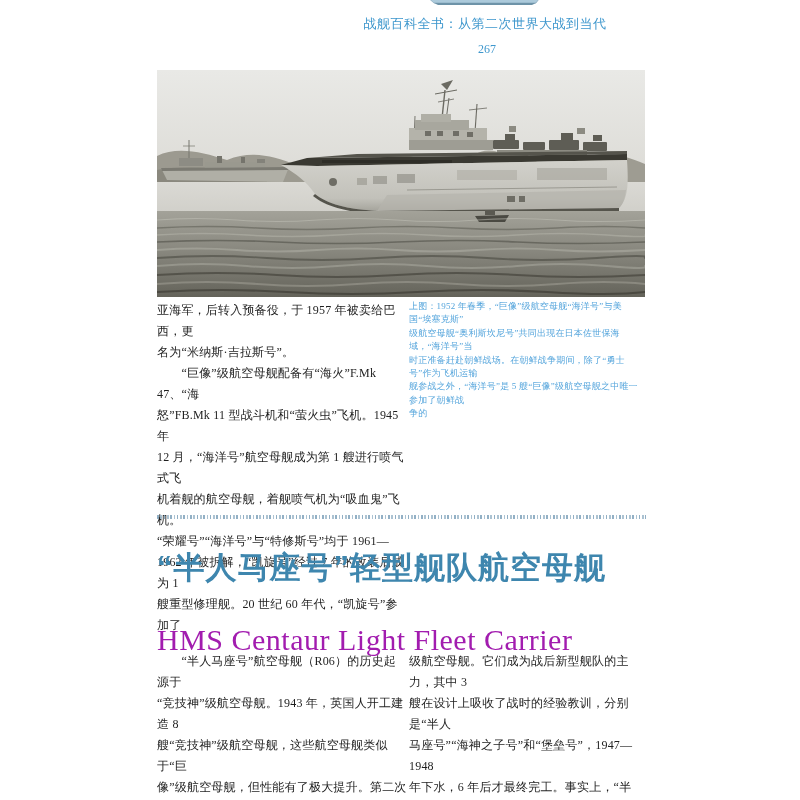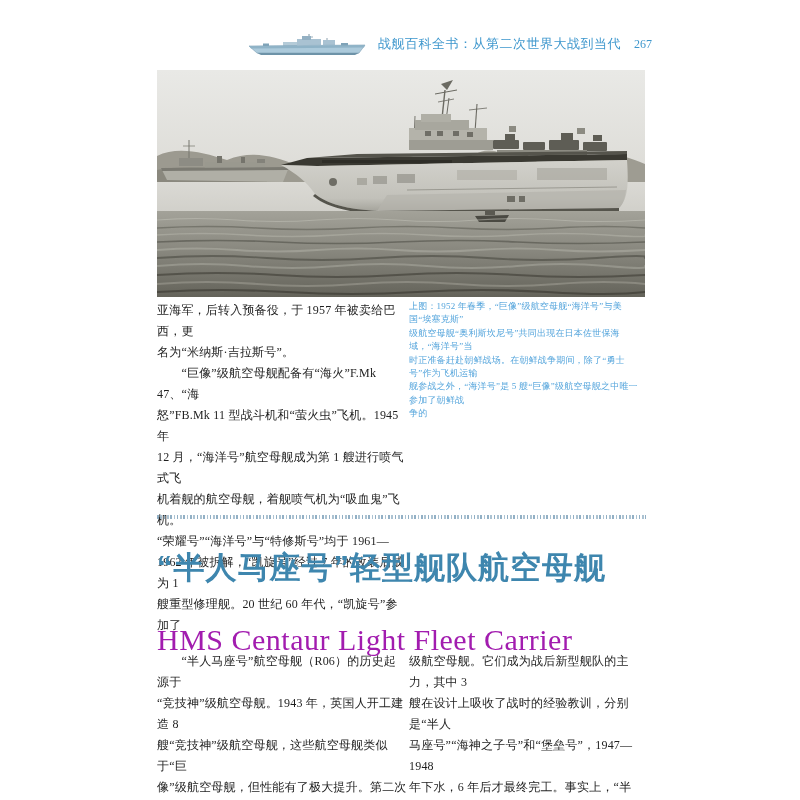--- a/index.html
+++ b/index.html
@@ -1,20 +1,20 @@
 <!DOCTYPE html>
 <html><head>
 <meta charset="utf-8">
 <style>
   html,body{margin:0;padding:0;background:#ffffff;}
   body{width:800px;height:800px;position:relative;font-family:"Liberation Serif","DejaVu Serif",serif;color:#1e1e1e;overflow:hidden;}
   .page{position:absolute;inset:0;background:#fff;}
 
   
-  .header{position:absolute;top:31px;left:318px;width:334px;height:26px;display:flex;align-items:center;justify-content:flex-end;gap:9px;}
+  .header{position:absolute;top:31px;left:318px;width:334px;height:26px;display:flex;align-items:center;justify-content:flex-end;gap:9px;flex-direction:column;}
   .header-title{font-family:"Liberation Serif","DejaVu Serif",serif;font-size:13px;color:#3e97cd;letter-spacing:.5px;white-space:nowrap;}
   .header-page{font-size:12px;color:#3e97cd;margin-left:4px;}
   .ship-icon{width:122px;height:24px;flex:0 0 auto;}
 
   
   .photo{position:absolute;left:157px;top:70px;width:488px;height:227px;background:#d8d8d4;overflow:hidden;}
   .photo svg{display:block;}
 
   
   .cols{position:absolute;left:157px;width:489px;display:flex;gap:2px;}

